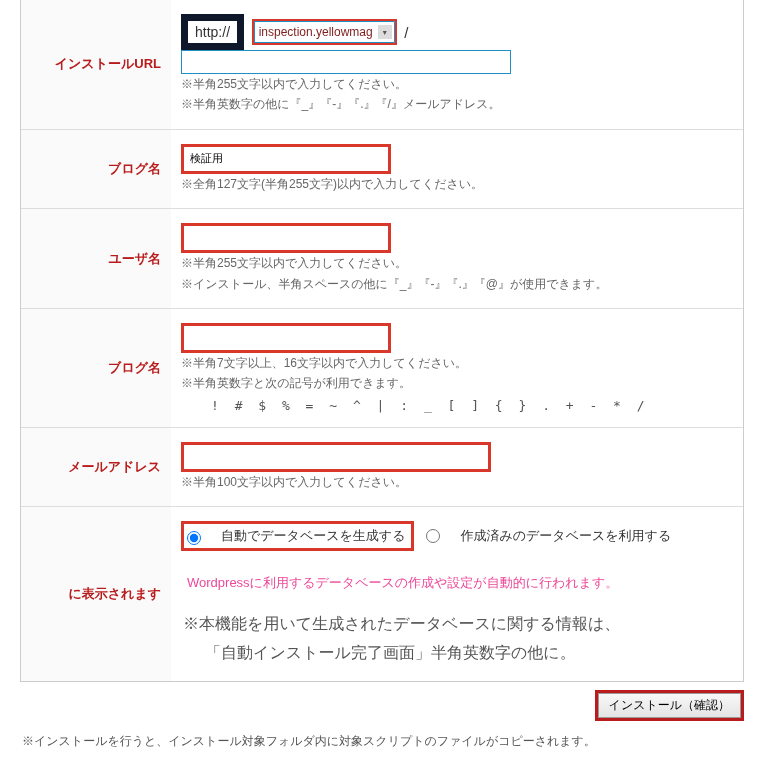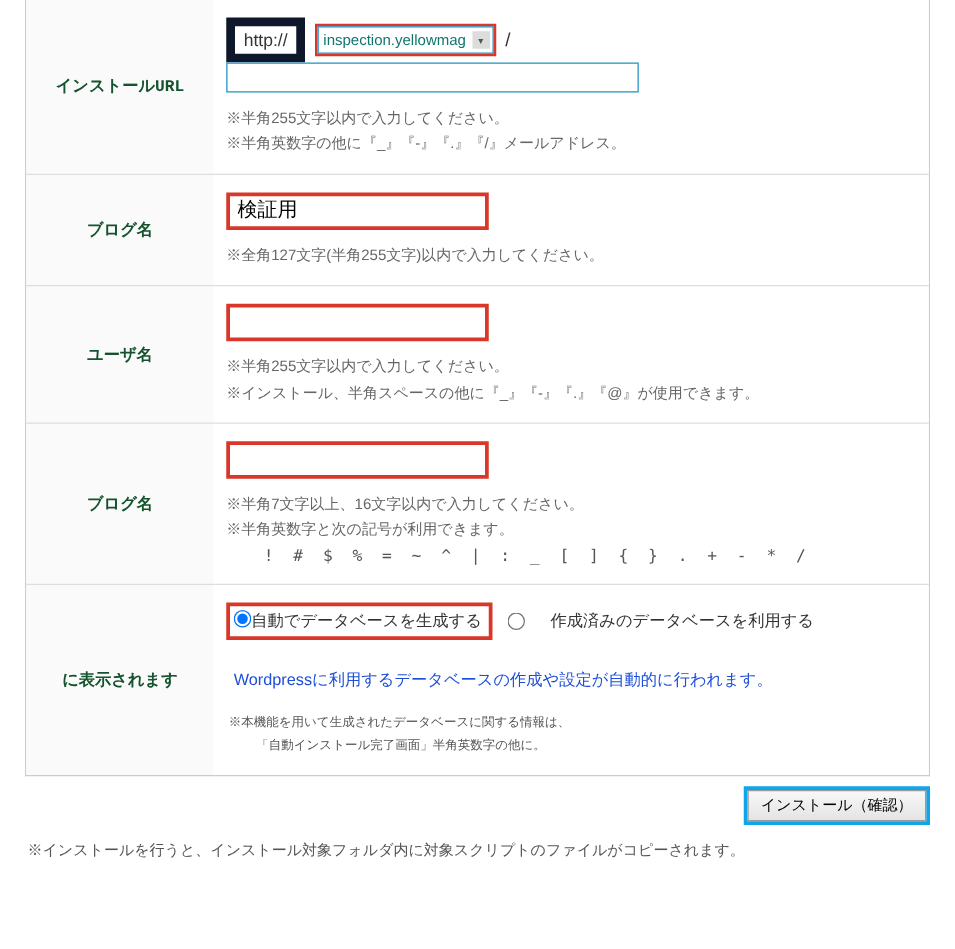--- a/index.html
+++ b/index.html
@@ -23,24 +23,23 @@
     table.form td {
       border-top: 1px solid #ddd;
       padding: 14px 10px;
       vertical-align: middle;
     }
     table.form tr:first-child td { border-top: none; }
     td.label {
       width: 150px;
       background: #fafafa;
       font-weight: bold;
-      color: #14532d;
-      text-align: center;
+      color: #b91c1c;
+      text-align: right;
       padding-left: 22px;
-      font-family: Liberation Mono, monospace;
     }
     td.value {
       background: #fff;
       padding: 16px 14px;
     }
     .url-scheme {
       display: inline-block;
       border: 7px solid #0f172a;
       padding: 3px 7px;
       background: #fff;
@@ -59,21 +58,21 @@
     }
     .url-domain-inner {
       border: 1px solid #1e90c2;
       padding: 2px 2px 2px 4px;
       display: flex;
       align-items: center;
       justify-content: space-between;
       height: 22px;
     }
     .domain-text {
-      color: #0f766e;
+      color: #7f1d1d;
       font-size: 12px;
       white-space: nowrap;
       overflow: hidden;
     }
     .caret {
       width: 14px;
       height: 14px;
       background: #dcdcdc;
       display: flex;
       align-items: center;
@@ -94,79 +93,78 @@
       width: 330px;
       height: 24px;
       vertical-align: middle;
       background: #fff;
     }
     .input-red {
       border: 3px solid #d9372a;
       background: #fff;
       height: 30px;
       padding: 2px 6px;
-      font-size: 16px;
+      font-size: 11px;
     }
     .w-short { width: 210px; }
     .w-mid  { width: 210px; }
     .w-long { width: 310px; }
     .hint {
       color: #666;
       font-size: 12px;
-      margin-top: 10px;
       line-height: 1.7;
     }
     .sym-line {
       font-family: monospace;
       letter-spacing: 4px;
       padding-left: 30px;
       margin-top: 4px;
       color: #555;
       font-size: 13px;
     }
     .radio-row {
       display: flex;
       align-items: center;
       gap: 12px;
       margin-bottom: 20px;
     }
     .radio-box-red {
       border: 3px solid #d9372a;
       padding: 3px 6px 3px 3px;
       display: flex;
-      align-items: flex-start;
-      gap: 0;
+      align-items: flex-end;
+      gap: 20px;
     }
     .radio-plain {
       display: flex;
       align-items: center;
       gap: 20px;
     }
     input[type=radio] { width: 14px; height: 14px; }
     .db-desc {
-      color: #1d4ed8;
+      color: #ec4899;
       font-size: 13px;
       line-height: 1.9;
       padding-left: 6px;
     }
     .db-note {
       color: #555;
-      font-size: 10px;
+      font-size: 16px;
       margin-top: 14px;
       line-height: 1.8;
       padding-left: 2px;
     }
     .db-note .line2 { padding-left: 22px; display: block; }
     .btn-row {
       text-align: right;
       padding: 8px 20px 6px 0;
     }
     .btn-red-frame {
       display: inline-block;
-      border: 3px solid #0ea5e9;
+      border: 3px solid #b91c1c;
       padding: 0;
       margin-left: 47px;
     }
     button.install {
       background: linear-gradient(#f8f8f8, #e4e4e4);
       border: 1px solid #999;
       padding: 3px 10px;
       font-size: 12px;
       cursor: pointer;
       font-family: inherit;
@@ -228,20 +226,27 @@
       <td class="value">
         <input type="password" class="input-red w-mid" value="" style="">
         <div class="hint">
           <div>※半角7文字以上、16文字以内で入力してください。</div>
           <div class="indent">※半角英数字と次の記号が利用できます。</div>
         </div>
         <div class="sym-line">! # $ % = ~ ^ | : _ [ ] { } . + - * /</div>
       </td>
     </tr>
 
+    <tr>
+      <td class="label">メールアドレス</td>
+      <td class="value">
+        <input type="text" class="input-red w-long" value="" style="">
+        <div class="hint">※半角100文字以内で入力してください。</div>
+      </td>
+    </tr>
 
     <tr>
       <td class="label">に表示されます</td>
       <td class="value">
         <div class="radio-row">
           <label class="radio-box-red">
             <input type="radio" name="db" checked="" style="">
             <span>自動でデータベースを生成する</span>
           </label>
           <label class="radio-plain">

